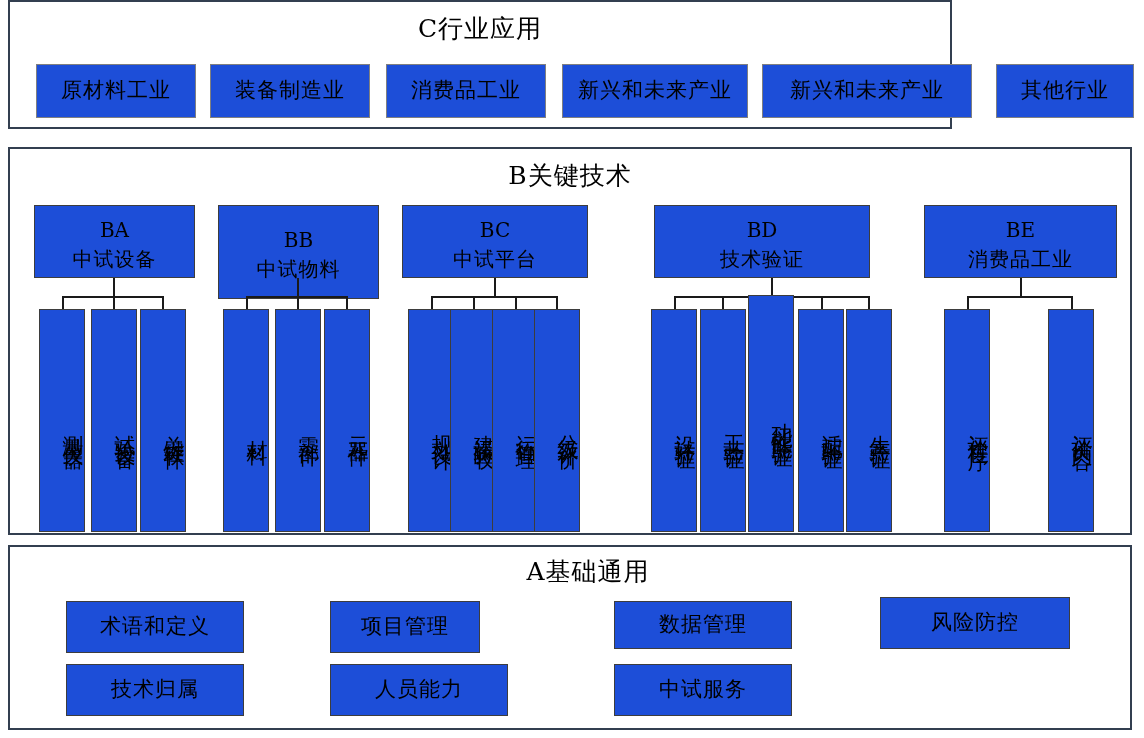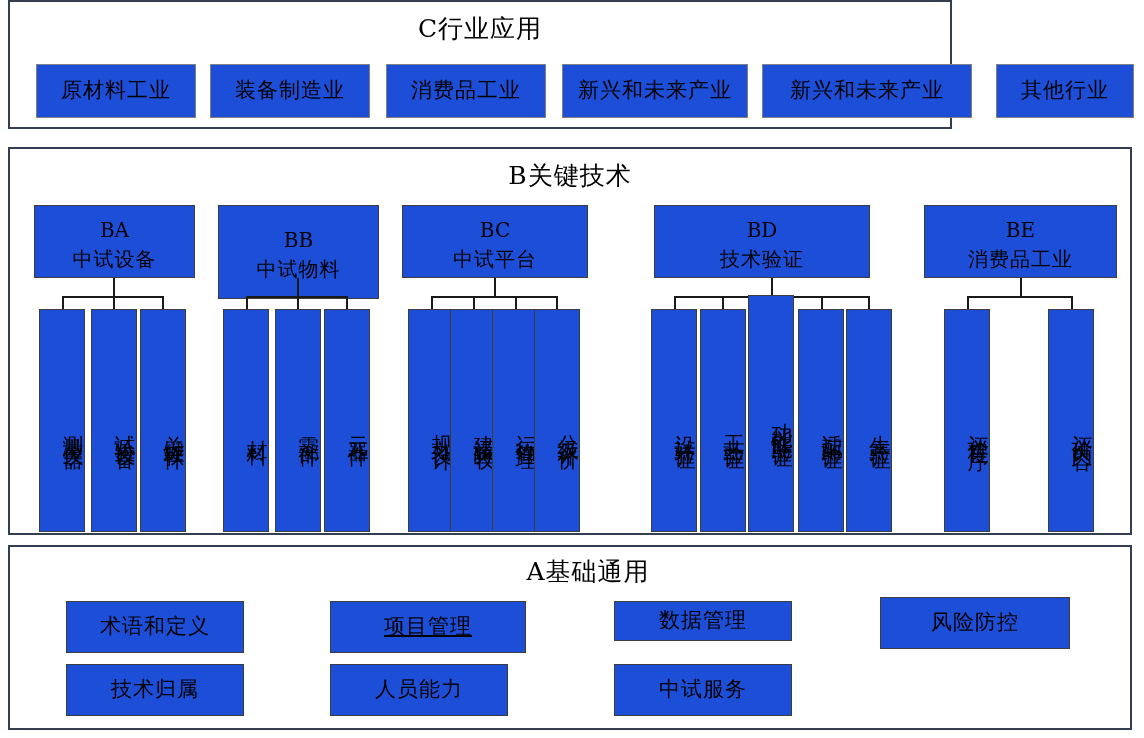--- a/index.html
+++ b/index.html
@@ -233,24 +233,24 @@
       <span>评价内容</span>
     </div>
   </div>
 
   <div class="section" style="left:8px; top:545px; width:1124px; height:185px;">
     <div class="section-title" style="top:10px;padding-left:36px;">A基础通用</div>
 
     <div class="box abox dark" style="left:56px; top:54px; width:178px; height:52px;">
       <span>术语和定义</span>
     </div>
-    <div class="box abox dark" style="left:320px; top:54px; width:196px; height:52px;text-decoration:underline;">
+    <div class="box abox dark" style="left:320px; top:54px; width:150px; height:52px;">
       <span>项目管理</span>
     </div>
-    <div class="box abox dark" style="left:604px; top:54px; width:178px; height:40px;">
+    <div class="box abox dark" style="left:604px; top:54px; width:178px; height:48px;">
       <span>数据管理</span>
     </div>
     <div class="box abox dark" style="left:870px; top:50px; width:190px; height:52px;">
       <span>风险防控</span>
     </div>
 
     <div class="box abox dark" style="left:56px; top:117px; width:178px; height:52px;">
       <span>技术归属</span>
     </div>
     <div class="box abox dark" style="left:320px; top:117px; width:178px; height:52px;">

